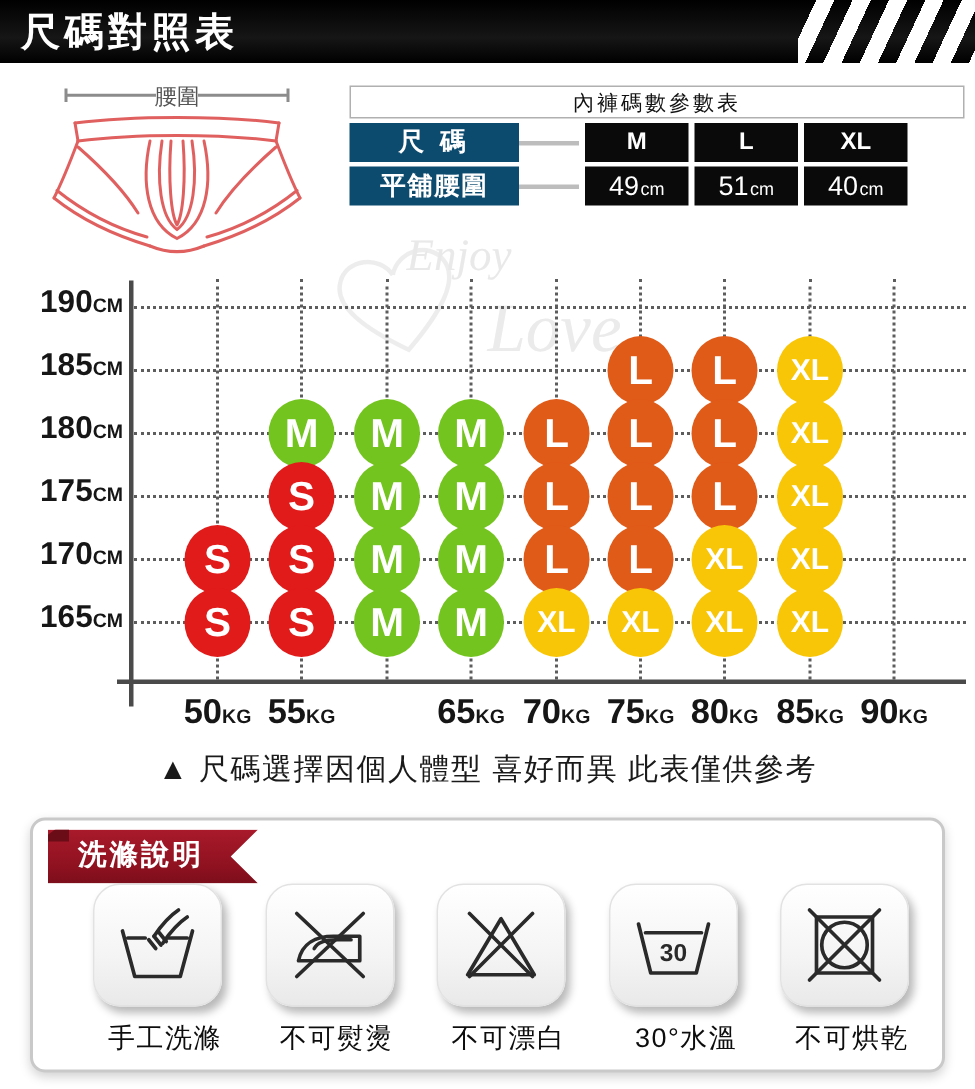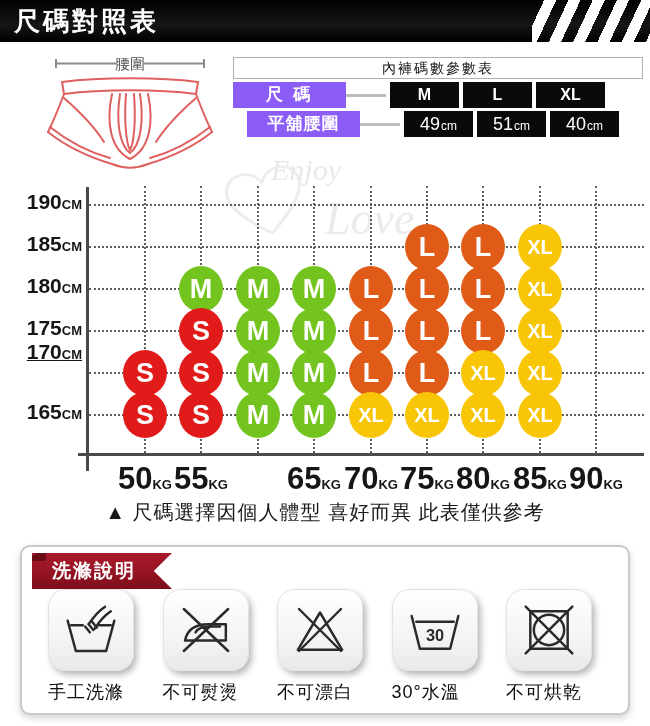--- a/index.html
+++ b/index.html
@@ -7,68 +7,68 @@
         font-family:"Liberation Sans",sans-serif;}
   .abs{position:absolute;}
 
   
   .banner{left:0;top:0;width:650px;height:42px;background:linear-gradient(180deg,#000 0%,#161616 60%,#000 100%);overflow:hidden;}
   .banner-title{left:14px;top:0;height:32px;line-height:42px;color:#fff;font-size:26px;font-weight:bold;letter-spacing:3px;}
   .banner-stripes{right:0;top:0;bottom:0;width:118px;
       background:repeating-linear-gradient(115deg,rgba(0,0,0,0) 0 11px,#fff 11px 22px);}
 
   
-  .briefs{left:40px;top:52px;}
+  .briefs{left:28px;top:52px;}
 
   
   .size-table{left:233px;top:57px;width:410px;}
   .st-title{box-sizing:border-box;width:410px;height:22px;border:1px solid #b0b0b0;
       font-size:14px;line-height:20px;text-align:center;color:#111;letter-spacing:2px;background:#fff;}
   .st-row{display:flex;margin-top:3px;height:26px;}
-  .st-label{width:113px;background:#8b5cf6;color:#fff;text-align:center;line-height:26px;
+  .st-label{width:113px;background:#0c4a6e;color:#fff;text-align:center;line-height:26px;
       font-size:17px;font-weight:bold;letter-spacing:3px;}
   .st-conn{width:40px;display:flex;align-items:center;}
   .st-conn div{height:3px;width:100%;background:#bdbdbd;}
   .st-cell{width:69px;background:#0a0a0a;color:#fff;text-align:center;line-height:26px;
       font-size:16px;font-weight:bold;margin-left:4px;}
   .st-cell .num{font-size:18px;font-weight:normal;}
   .st-cell .unit{font-size:12px;font-weight:normal;margin-left:1px;}
 
   
   #chart{left:0;top:0;width:650px;height:520px;}
   .watermark{left:205px;top:148px;z-index:0;opacity:.9;}
   .yaxis{left:86px;top:187px;width:3px;height:284px;background:#4a4a4a;z-index:2;}
   .xaxis{left:78px;top:453px;width:566px;height:3px;background:#4a4a4a;z-index:2;}
   .hgrid{height:0;border-top:2px dotted #5d5d5d;left:89px;width:555px;z-index:1;}
   .vgrid{width:0;border-left:2px dotted #5d5d5d;top:186px;height:267px;z-index:1;}
   .ylab{width:66px;text-align:right;color:#161616;font-weight:bold;left:16px;z-index:2;}
   .ylab .num{font-size:21px;}
   .ylab .unit{font-size:13px;}
   .xlab{width:70px;text-align:center;color:#161616;font-weight:bold;top:461px;z-index:2;}
-  .xlab .num{font-size:31px;}
+  .xlab .num{font-size:23px;}
   .xlab .unit{font-size:13px;}
   .bubble{width:44px;height:46px;border-radius:50%;color:#fff;font-weight:bold;
       font-size:27px;line-height:46px;text-align:center;z-index:3;position:absolute;}
   .bubble.small{font-size:20px;}
 
   .chart-note{left:0;top:499px;width:650px;text-align:center;font-size:20px;color:#1a1a1a;letter-spacing:1px;}
 
   
   .wash-box{left:20px;top:545px;width:610px;height:170px;box-sizing:border-box;
       border:2px solid #c9c9c9;border-radius:10px;background:#fff;
       box-shadow:0 3px 7px rgba(0,0,0,.18);}
   .ribbon{left:10px;top:6px;width:140px;height:36px;line-height:36px;color:#fff;
       font-size:19px;font-weight:bold;letter-spacing:2px;padding-left:20px;box-sizing:border-box;
       background:linear-gradient(180deg,#a91a2b 0%,#8e1120 70%,#7c0e1b 100%);
       clip-path:polygon(0 0,100% 0,87% 50%,100% 100%,0 100%);z-index:4;}
   .ribbon-fold{left:-6px;top:-7px;width:0;height:0;z-index:3;
       border-bottom:15px solid #6b0d16;border-left:20px solid transparent;}
   .wash-items{position:absolute;left:0;top:42px;width:610px;display:flex;
       justify-content:space-between;padding:0 26px;box-sizing:border-box;}
-  .wash-item{width:100px;display:flex;flex-direction:column;align-items:flex-start;}
+  .wash-item{width:100px;display:flex;flex-direction:column;align-items:flex-end;}
   .icon-tile{width:84px;height:80px;border-radius:18px;border:1px solid #e2e2e2;
       background:linear-gradient(180deg,#ffffff 0%,#f4f4f4 60%,#e9e9e9 100%);
       box-shadow:3px 4px 6px rgba(0,0,0,.28);display:flex;align-items:center;justify-content:center;}
   .wash-label{margin-top:9px;font-size:18px;color:#0d0d0d;letter-spacing:1px;white-space:nowrap;}
   .careicon{stroke:#2a2a2a;stroke-width:2.1;fill:none;stroke-linecap:round;stroke-linejoin:round;}
 </style>
 </head>
 <body>
 
 <div class="page">
@@ -109,21 +109,21 @@
     <div class="st-row">
       <div class="st-label">尺 碼</div>
       <div class="st-conn">
           <div></div>
         </div>
       <div class="st-cell">M</div>
       <div class="st-cell">L</div>
       <div class="st-cell">XL</div>
     </div>
     <div class="st-row">
-      <div class="st-label" style="letter-spacing:1px;margin-left:14px;">平舖腰圍</div>
+      <div class="st-label" style="letter-spacing:1px;">平舖腰圍</div>
       <div class="st-conn">
           <div></div>
         </div>
       <div class="st-cell"><span class="num">49</span><span class="unit">cm</span></div>
       <div class="st-cell"><span class="num">51</span><span class="unit">cm</span></div>
       <div class="st-cell"><span class="num">40</span><span class="unit">cm</span></div>
     </div>
   </div>
 
   <div class="abs" id="chart">
@@ -149,21 +149,21 @@
       <div class="abs vgrid" style="left: 313px;"></div>
       <div class="abs vgrid" style="left: 370px;"></div>
       <div class="abs vgrid" style="left: 426px;"></div>
       <div class="abs vgrid" style="left: 482px;"></div>
       <div class="abs vgrid" style="left: 539px;"></div>
       <div class="abs vgrid" style="left: 595px;"></div>
       <div class="abs ylab" style="top: 190px;"><span class="num">190</span><span class="unit">CM</span></div>
       <div class="abs ylab" style="top: 232px;"><span class="num">185</span><span class="unit">CM</span></div>
       <div class="abs ylab" style="top: 274px;"><span class="num">180</span><span class="unit">CM</span></div>
       <div class="abs ylab" style="top: 316px;"><span class="num">175</span><span class="unit">CM</span></div>
-      <div class="abs ylab" style="top: 340px; text-decoration: underline;"><span class="num">170</span><span class="unit">CM</span></div>
+      <div class="abs ylab" style="top: 358px;"><span class="num">170</span><span class="unit">CM</span></div>
       <div class="abs ylab" style="top: 400px;"><span class="num">165</span><span class="unit">CM</span></div>
       <div class="abs xlab" style="left: 110px;"><span class="num">50</span><span class="unit">KG</span></div>
       <div class="abs xlab" style="left: 166px;"><span class="num">55</span><span class="unit">KG</span></div>
       <div class="abs xlab" style="left: 279px;"><span class="num">65</span><span class="unit">KG</span></div>
       <div class="abs xlab" style="left: 336px;"><span class="num">70</span><span class="unit">KG</span></div>
       <div class="abs xlab" style="left: 392px;"><span class="num">75</span><span class="unit">KG</span></div>
       <div class="abs xlab" style="left: 448px;"><span class="num">80</span><span class="unit">KG</span></div>
       <div class="abs xlab" style="left: 505px;"><span class="num">85</span><span class="unit">KG</span></div>
       <div class="abs xlab" style="left: 561px;"><span class="num">90</span><span class="unit">KG</span></div>
       <div class="abs bubble" style="left: 405px; top: 224px; background: rgb(224, 90, 24);">L</div>

